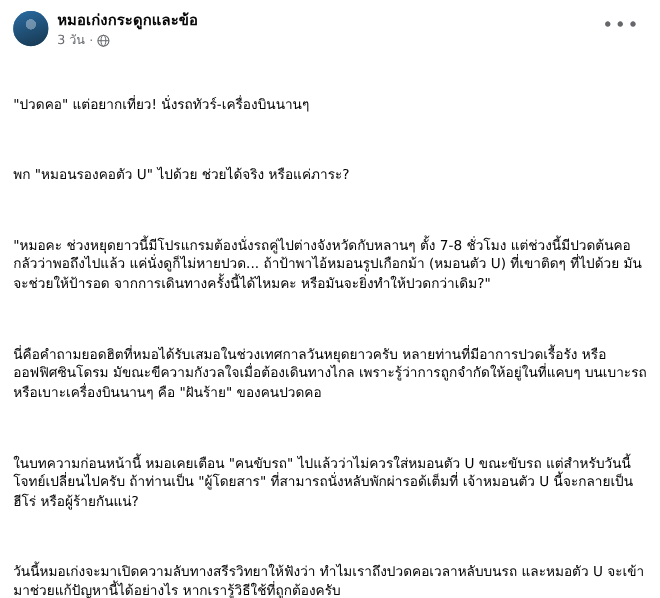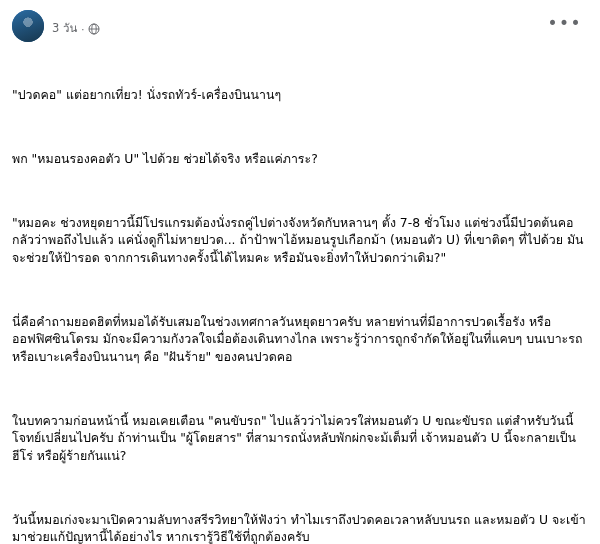--- a/index.html
+++ b/index.html
@@ -99,41 +99,42 @@
 </head>
 <body>
 
 <div class="post">
 
   <div class="post-header">
     <div class="avatar">
         <div class="a-inner"></div>
       </div>
     <div class="header-text">
+      <div class="page-name">หมอเก่งกระดูกและข้อ</div>
       <div class="meta-line">
         <span>3 วัน</span>
         <span class="meta-dot">·</span>
         <span class="globe-icon">
           <svg width="12" height="12" viewBox="0 0 12 12" aria-hidden="true">
             <circle cx="6" cy="6" r="5" fill="none" stroke="#65676b" stroke-width="1"></circle>
             <ellipse cx="6" cy="6" rx="2.2" ry="5" fill="none" stroke="#65676b" stroke-width="0.9"></ellipse>
             <line x1="1" y1="6" x2="11" y2="6" stroke="#65676b" stroke-width="0.9"></line>
           </svg>
         </span>
       </div>
     </div>
     <div class="more-button">•••</div>
   </div>
 
   <div class="post-body">
     <p class="para">"ปวดคอ" แต่อยากเที่ยว! นั่งรถทัวร์-เครื่องบินนานๆ</p>
     <p class="para">พก "หมอนรองคอตัว U" ไปด้วย ช่วยได้จริง หรือแค่ภาระ?</p>
     <p class="para">"หมอคะ ช่วงหยุดยาวนี้มีโปรแกรมต้องนั่งรถคู่ไปต่างจังหวัดกับหลานๆ ตั้ง 7-8 ชั่วโมง แต่ช่วงนี้มีปวดต้นคอ กลัวว่าพอถึงไปแล้ว แค่นั่งดูก็ไม่หายปวด... ถ้าป้าพาไอ้หมอนรูปเกือกม้า (หมอนตัว U) ที่เขาติดๆ ที่ไปด้วย มันจะช่วยให้ป้ารอด จากการเดินทางครั้งนี้ได้ไหมคะ หรือมันจะยิ่งทำให้ปวดกว่าเดิม?"</p>
-    <p class="para">นี่คือคำถามยอดฮิตที่หมอได้รับเสมอในช่วงเทศกาลวันหยุดยาวครับ หลายท่านที่มีอาการปวดเรื้อรัง หรือออฟฟิศซินโดรม มักจะมีความกังวลใจเมื่อต้องเดินทางไกล เพราะรู้ว่าการถูกจำกัดให้อยู่ในที่แคบๆ บนเบาะรถหรือเบาะเครื่องบินนานๆ คือ "ฝันร้าย" ของคนปวดคอ</p>
-    <p class="para">ในบทความก่อนหน้านี้ หมอเคยเตือน "คนขับรถ" ไปแล้วว่าไม่ควรใส่หมอนตัว U ขณะขับรถ แต่สำหรับวันนี้ โจทย์เปลี่ยนไปครับ ถ้าท่านเป็น "ผู้โดยสาร" ที่สามารถนั่งหลับพักผ่กจะม้เต็มที่ เจ้าหมอนตัว U นี้จะกลายเป็นฮีโร่ หรือผู้ร้ายกันแน่?</p>
+    <p class="para">นี่คือคำถามยอดฮิตที่หมอได้รับเสมอในช่วงเทศกาลวันหยุดยาวครับ หลายท่านที่มีอาการปวดเรื้อรัง หรือออฟฟิศซินโดรม มัขณะขีความกังวลใจเมื่อต้องเดินทางไกล เพราะรู้ว่าการถูกจำกัดให้อยู่ในที่แคบๆ บนเบาะรถหรือเบาะเครื่องบินนานๆ คือ "ฝันร้าย" ของคนปวดคอ</p>
+    <p class="para">ในบทความก่อนหน้านี้ หมอเคยเตือน "คนขับรถ" ไปแล้วว่าไม่ควรใส่หมอนตัว U ขณะขับรถ แต่สำหรับวันนี้ โจทย์เปลี่ยนไปครับ ถ้าท่านเป็น "ผู้โดยสาร" ที่สามารถนั่งหลับพักผ่ารอด้เต็มที่ เจ้าหมอนตัว U นี้จะกลายเป็นฮีโร่ หรือผู้ร้ายกันแน่?</p>
     <p class="para">วันนี้หมอเก่งจะมาเปิดความลับทางสรีรวิทยาให้ฟังว่า ทำไมเราถึงปวดคอเวลาหลับบนรถ และหมอตัว U จะเข้ามาช่วยแก้ปัญหานี้ได้อย่างไร หากเรารู้วิธีใช้ที่ถูกต้องครับ</p>
     
     
     
     
     
     
   </div>
 
 </div>

